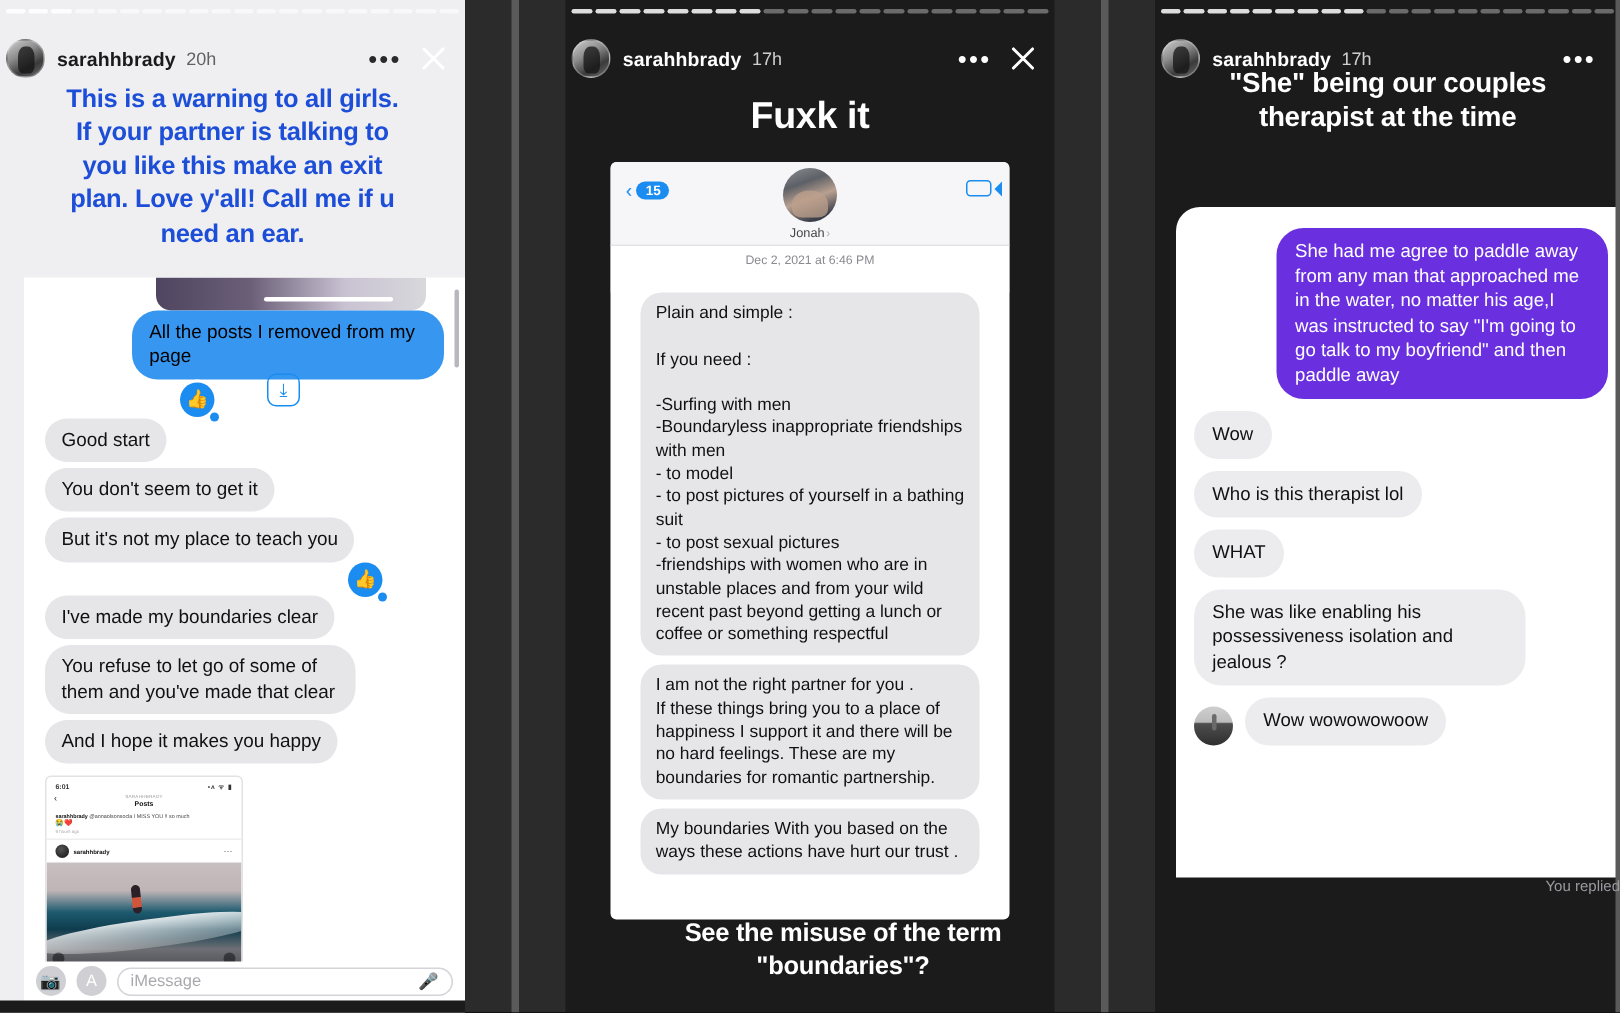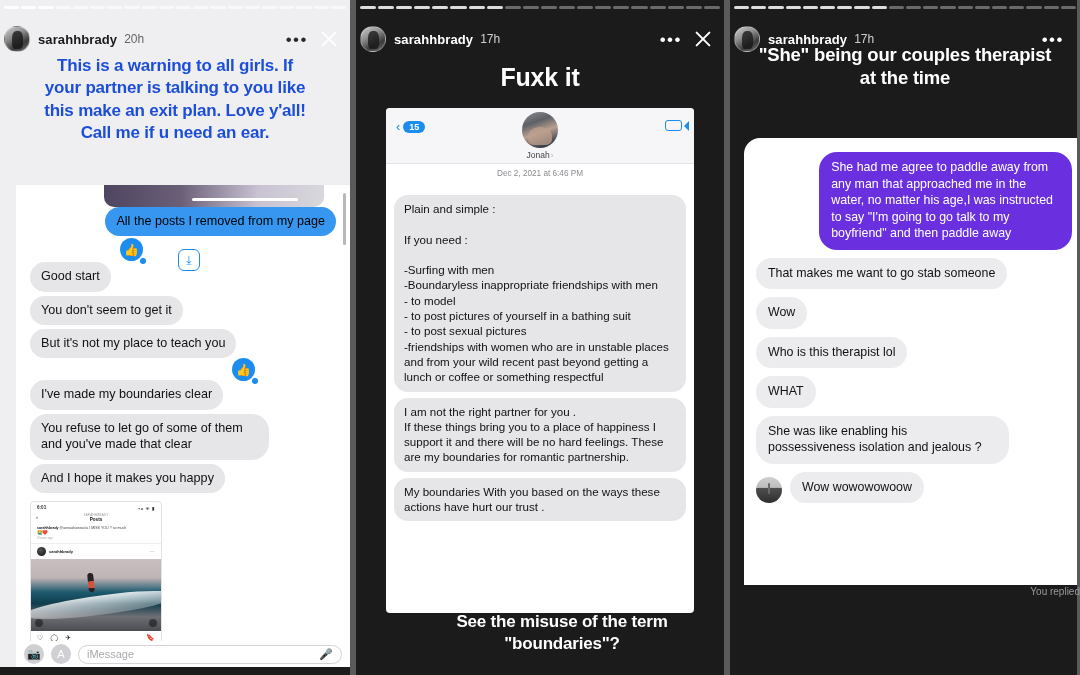--- a/index.html
+++ b/index.html
@@ -7,20 +7,21 @@
     width: 1080px; height: 675px;
     background: #000;
     font-family: "Liberation Sans", sans-serif;
     overflow: hidden;
   }
   .stage {
     position: relative;
     width: 1080px; height: 675px;
     display: flex;
     background: #2b2b2b;
+    gap: 31px;
   }
 
   
   .panel { position: relative; height: 675px; overflow: hidden; }
   .panel-1 { width: 350px; background: #efeff1; }
   .panel-gap { width: 6px; background: #5a5a5a; height: 675px; }
   .panel-2 { width: 368px; background: #1b1b1b; }
   .panel-3 { width: 350px; background: #1b1b1b; }
 
   
@@ -212,21 +213,21 @@
     background: linear-gradient(160deg,#8d8f94 0%,#5d6066 30%,#b9a091 55%,#3b3f49 85%);
     position: relative; overflow:hidden;
   }
   .p2-av::after {
     content:""; position:absolute; left:18%; top:42%; width:64%; height:50%;
     background: rgba(190,160,140,.75); border-radius: 50% 50% 30% 30%;
   }
   .p2-name { text-align:center; font-size: 8.5px; color:#444; margin-top: 2px; }
   .p2-name .chev { color:#b0b0b6; font-size: 8px; margin-left:1px; }
   .p2-date { text-align:center; font-size: 8.2px; color:#8a8a90; padding: 5px 0 17px; background:#fff;}
-  .p2-body { padding: 0 8px; }
+  .p2-body { padding: 0 20px; }
   .p2-bub {
     background:#e6e6e9; color:#111; border-radius: 14px; padding: 6px 10px 7px;
     font-size: 11.6px; line-height: 1.32; margin-bottom: 6px; width: fit-content; max-width: 100%;
     white-space: pre-wrap;
   }
   .p2-foot { position:absolute; left:0; right:0; bottom: 20px; font-size: 17px; line-height:1.3;padding-left:44px; }
 
   
   .p3-caption { top: 44px; padding: 0 26px; font-size: 18.5px; }
   .p3-chat {
@@ -497,23 +498,20 @@
       <span class="dots">•••</span>
     </div>
 
     <div class="caption p3-caption light-on-dark">"She" being our couples therapist at the time</div>
 
     <div class="p3-chat">
       <div class="p3-row right">
         <div class="p3-bub purple">She had me agree to paddle away from any man that approached me in the water, no matter his age,I was instructed to say "I'm going to go talk to my boyfriend" and then paddle away</div>
       </div>
       <div class="p3-row">
-        <div class="p3-bub gray">That makes me want to go stab someone</div>
-      </div>
-      <div class="p3-row">
         <div class="p3-bub gray">Wow</div>
       </div>
       <div class="p3-row">
         <div class="p3-bub gray">Who is this therapist lol</div>
       </div>
       <div class="p3-row">
         <div class="p3-bub gray">WHAT</div>
       </div>
       <div class="p3-row">
         <div class="p3-bub gray">She was like enabling his possessiveness isolation and jealous ?</div>

